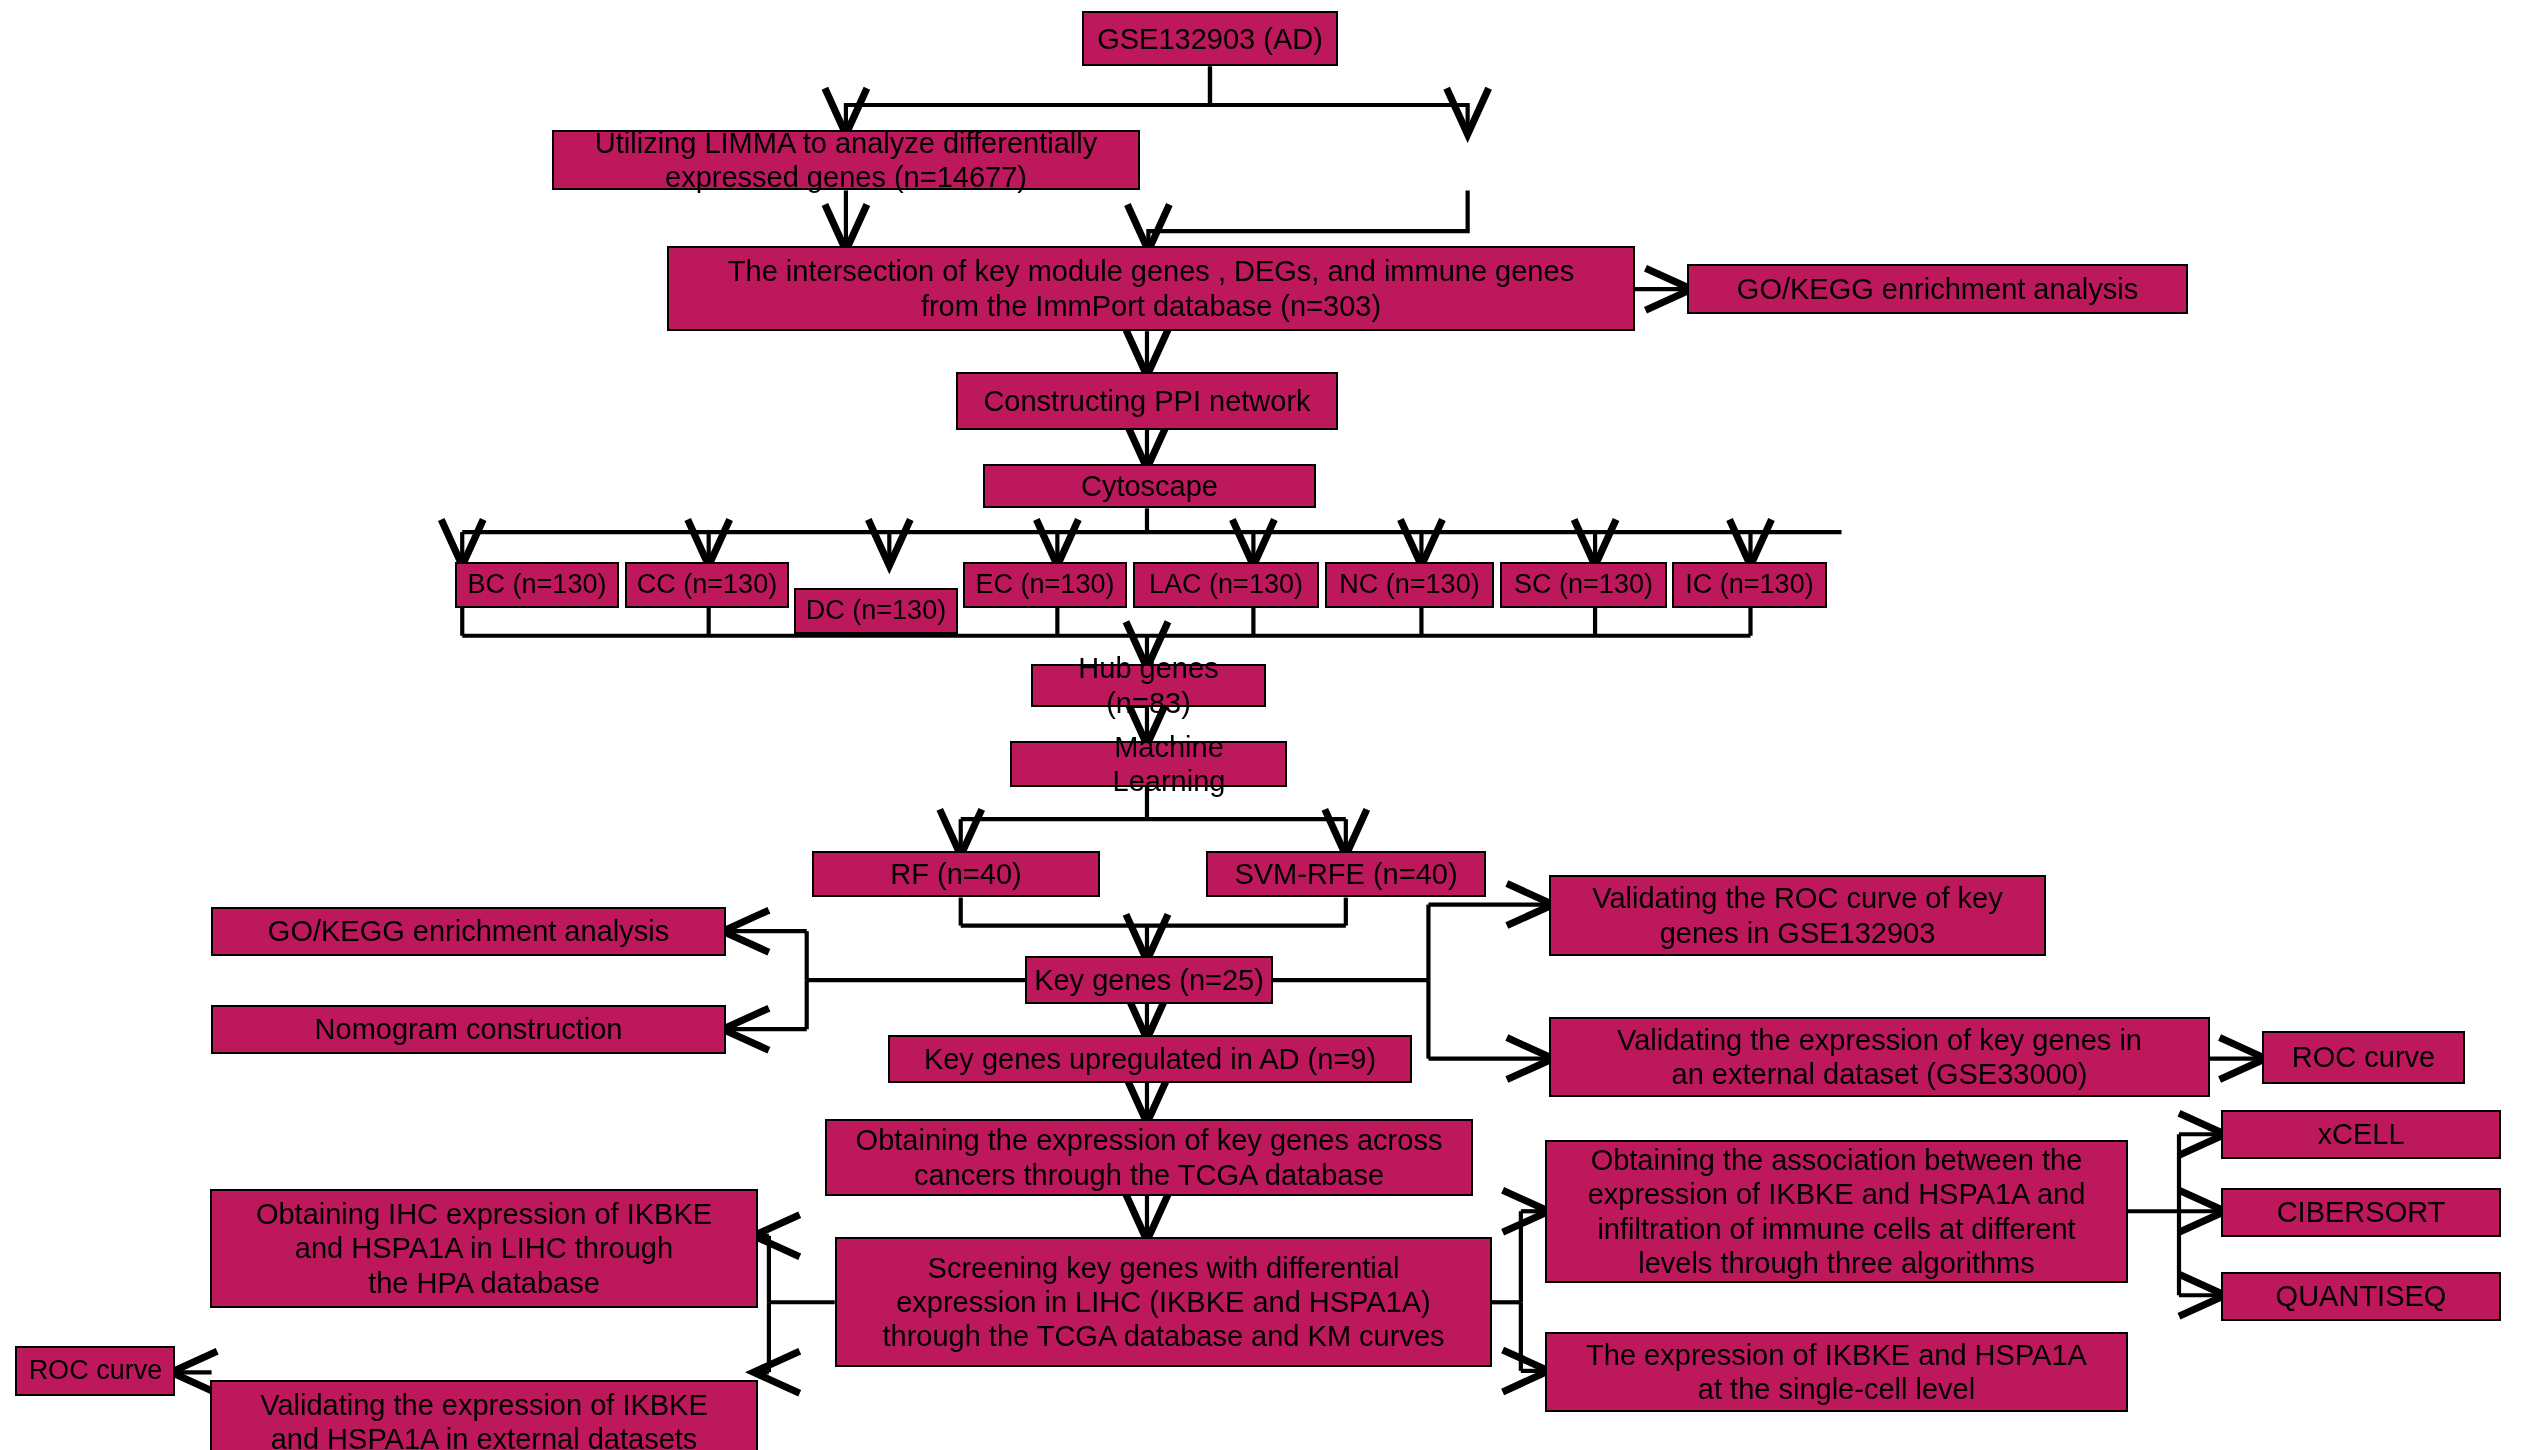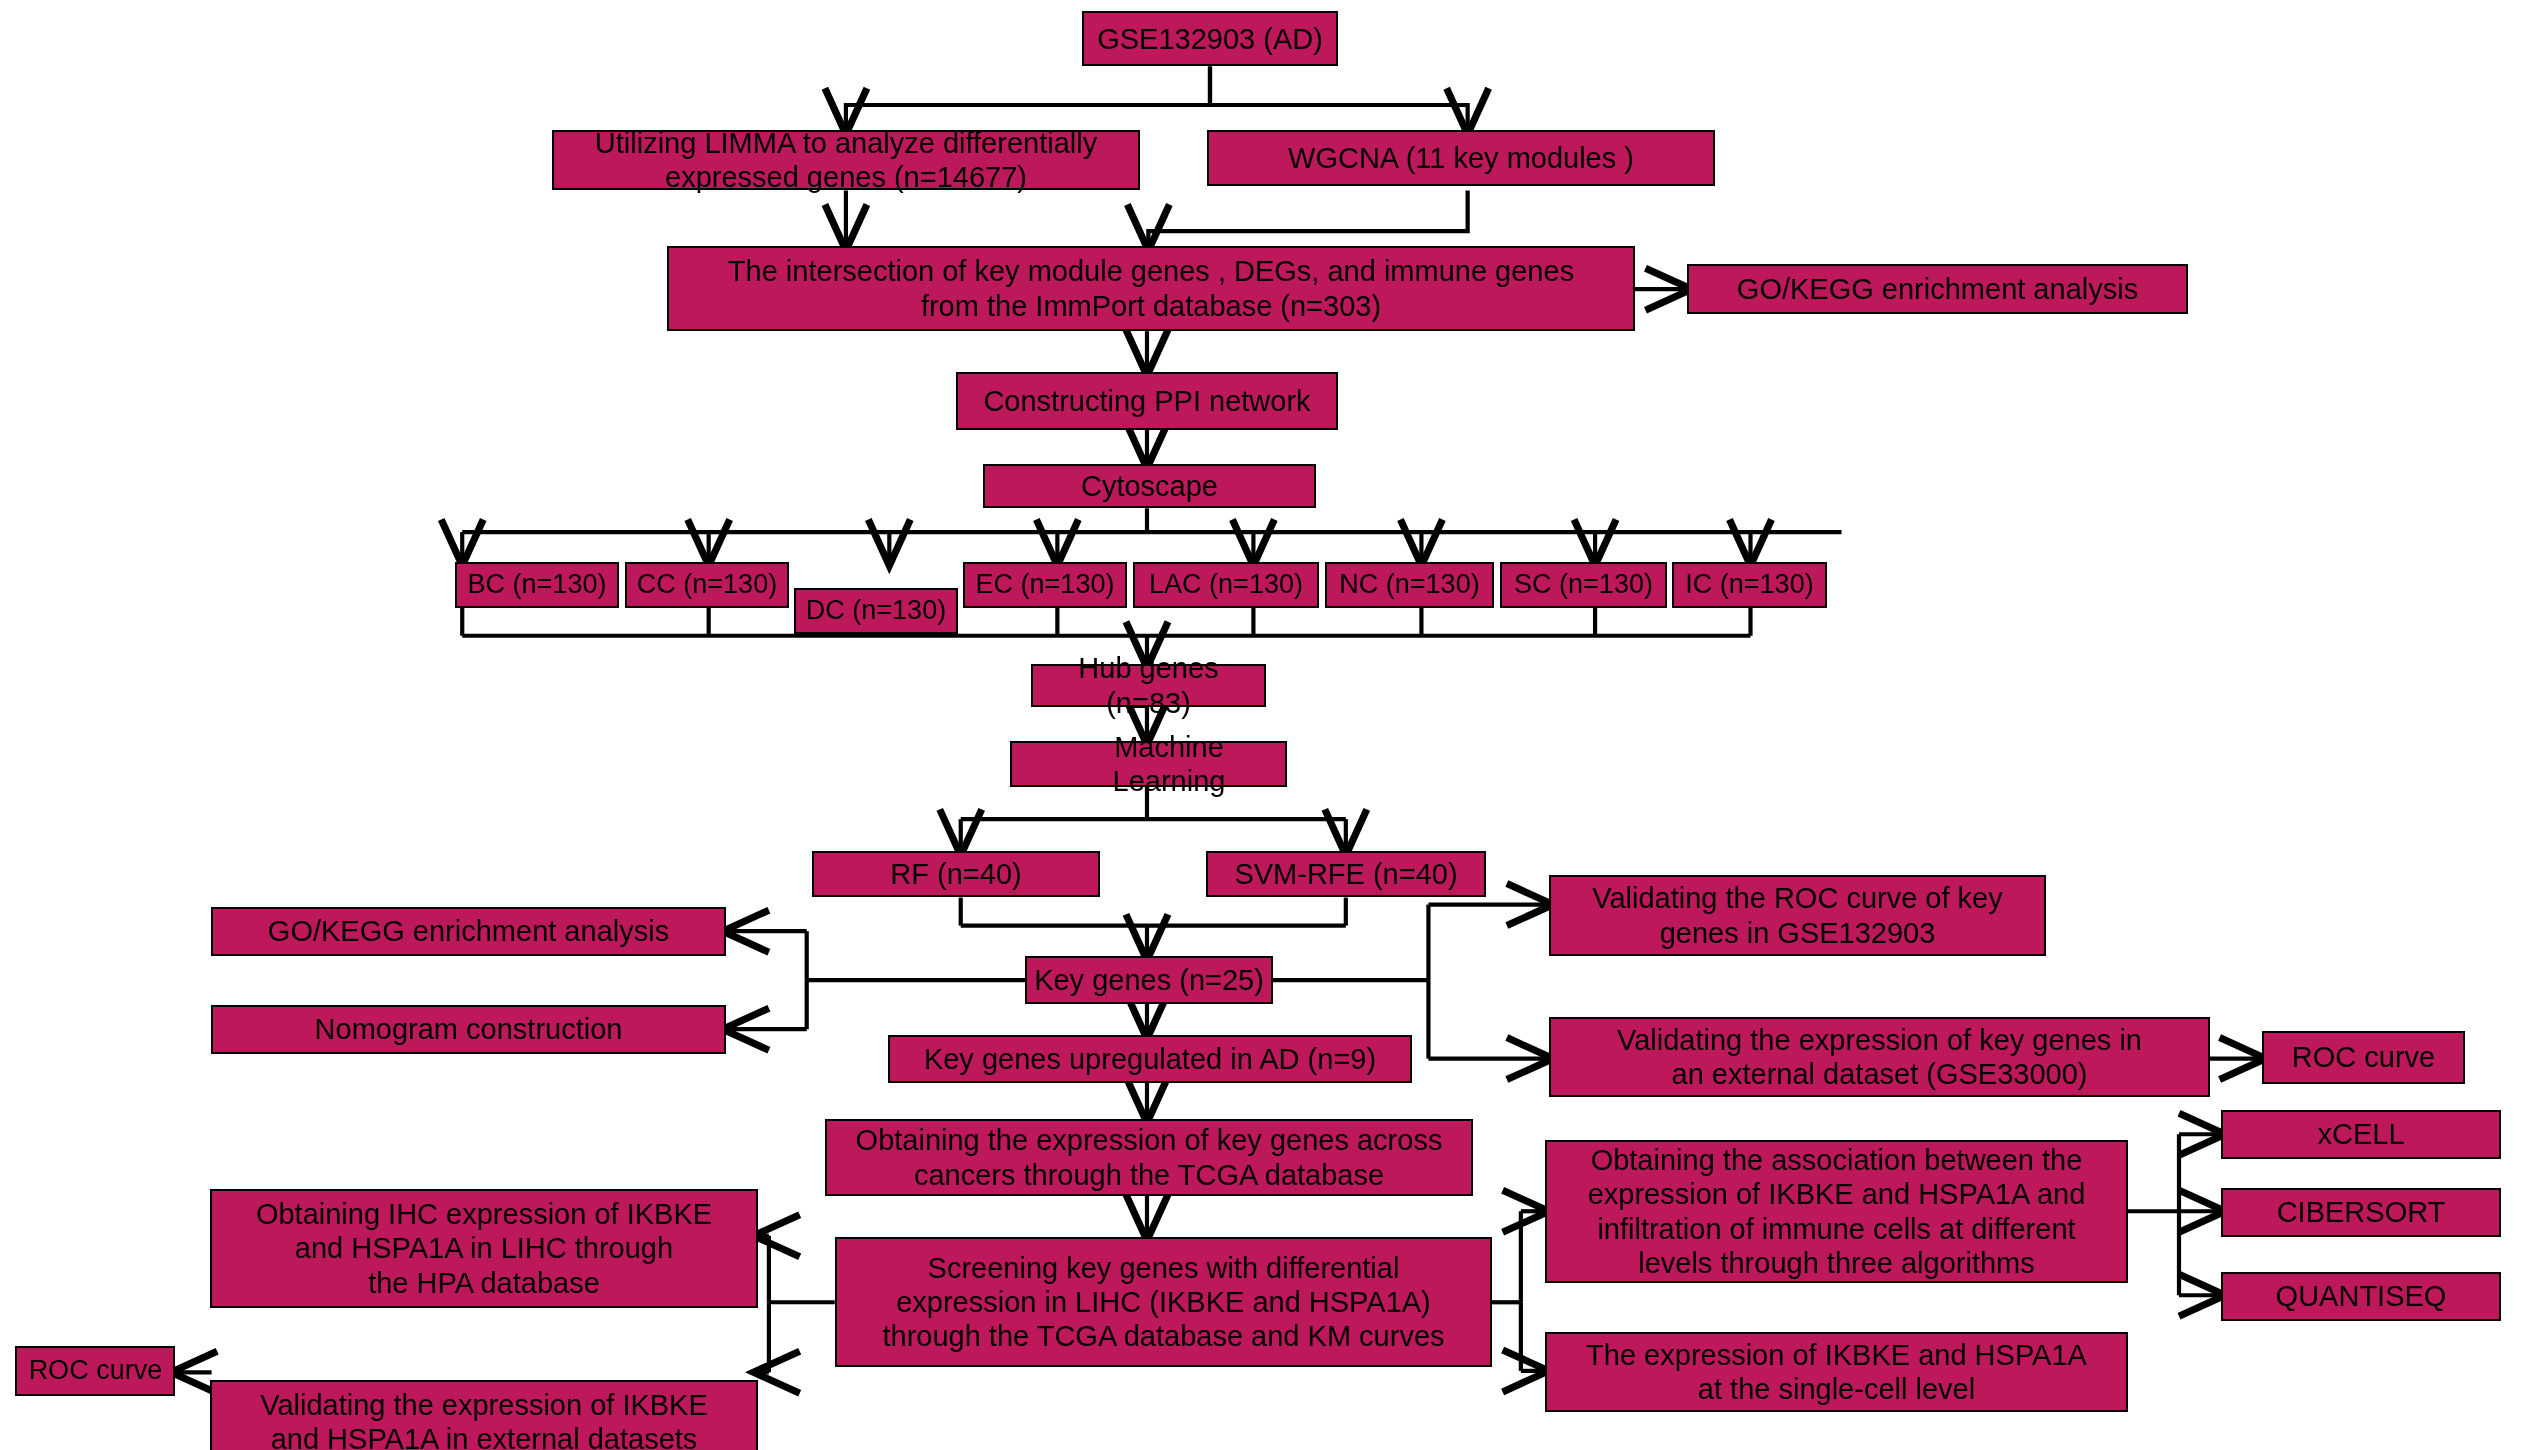--- a/index.html
+++ b/index.html
@@ -145,23 +145,20 @@
 
   <div class="node" style="left:1082px; top:11.2px; width:256px; height:55px;">
     <span>GSE132903 (AD)</span>
   </div>
 
   <div class="node" style="left:552px; top:130px; width:588px; height:60px;">
     <span>Utilizing LIMMA to analyze differentially
 expressed genes (n=14677)</span>
   </div>
 
-  <div class="node" style="left:1207px; top:130px; width:508px; height:56px;">
-    <span>WGCNA (11 key modules )</span>
-  </div>
 
   <div class="node" style="left:667px; top:246px; width:968px; height:85px;">
     <span>The intersection of key module genes , DEGs, and  immune genes
 from the ImmPort database (n=303)</span>
   </div>
 
   <div class="node" style="left:1687px; top:264px; width:501px; height:50px;">
     <span>GO/KEGG enrichment analysis</span>
   </div>
 

